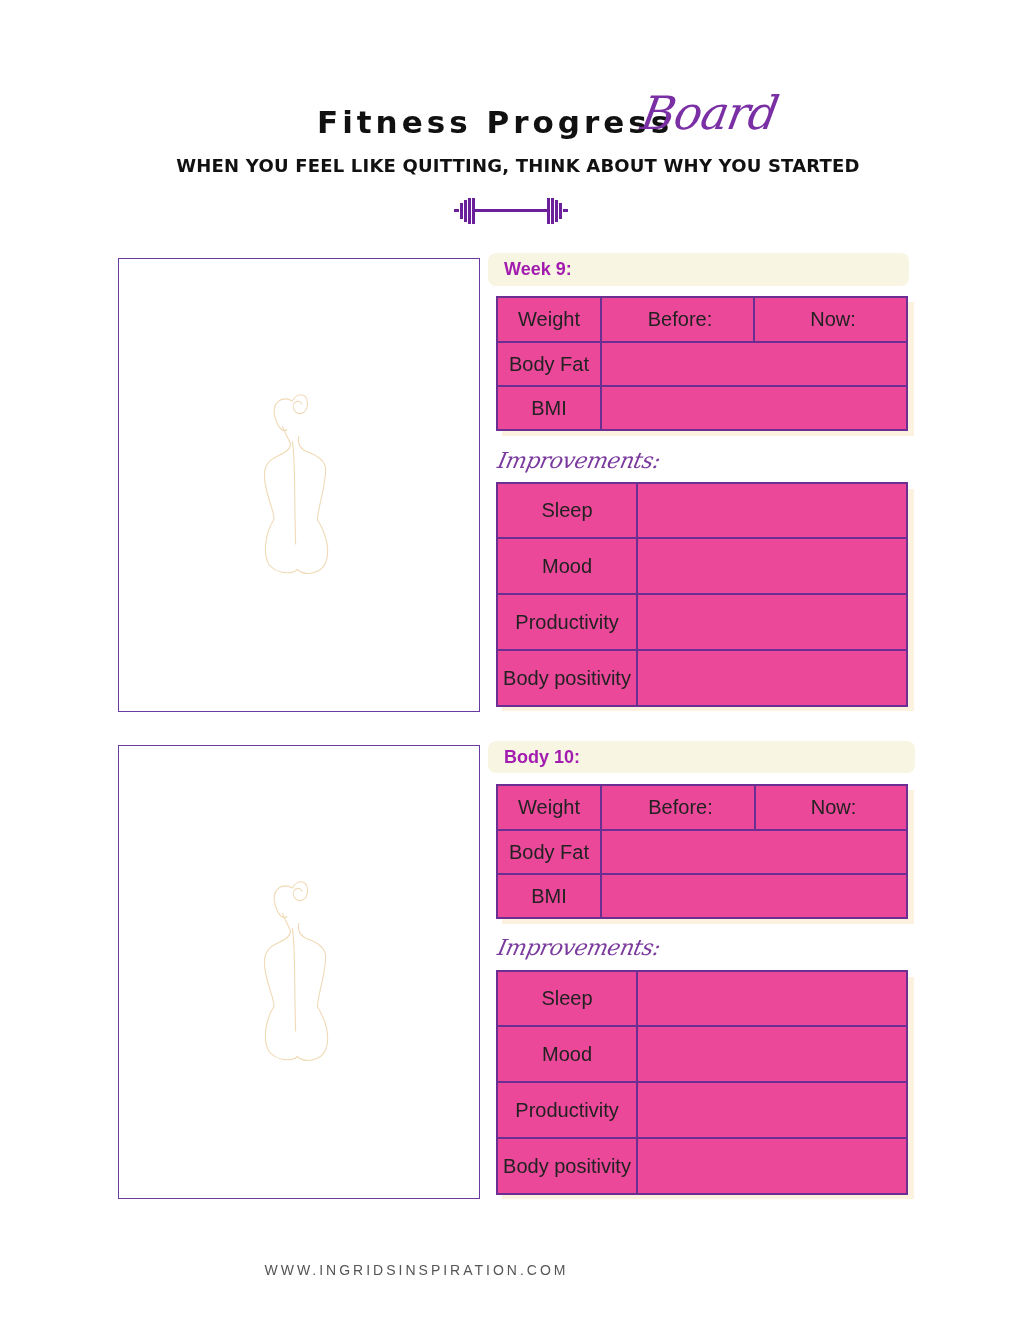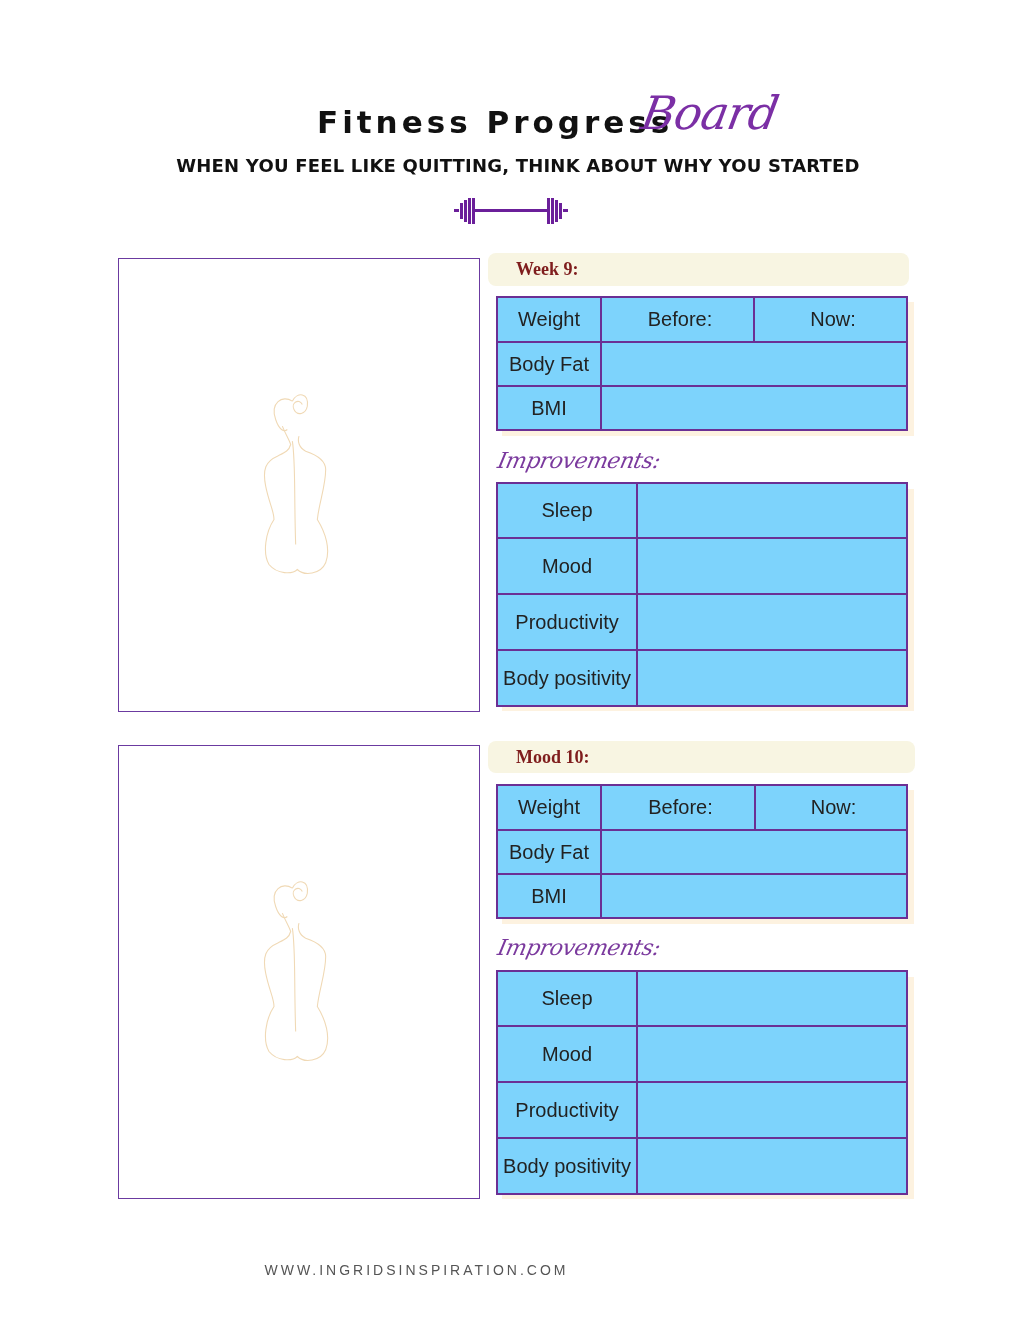--- a/index.html
+++ b/index.html
@@ -4,23 +4,23 @@
 <style>
   html, body { margin: 0; padding: 0; background: #ffffff; }
   body { width: 1024px; height: 1326px; position: relative; overflow: hidden; font-family: "Liberation Sans", "DejaVu Sans", sans-serif; color: #1a1a1a; }
   .title-main { font-family: "DejaVu Sans", sans-serif; font-weight: bold; font-size: 31px; letter-spacing: 4px; color: #111; position: absolute; left: 305px; top: 104px; margin-left: 12px; }
   .title-script { position: absolute; left: 642px; top: 86px; font-family: "DejaVu Serif", serif; font-style: italic; font-size: 46px; color: #7b2fa5; letter-spacing: -1px; transform: skewX(-10deg); }
   .subtitle { position: absolute; left: 6px; top: 155px; width: 1024px; text-align: center; font-family: "DejaVu Sans", sans-serif; font-weight: bold; font-size: 18px; color: #111; letter-spacing: 0.2px; }
   .barbell { position: absolute; left: 452px; top: 196px; width: 118px; height: 30px; }
   .photo-frame { position: absolute; border: 1.5px solid #6b3aa0; background: #fff; box-sizing: border-box; }
   .figure { position: absolute; left: 120px; top: 110px; width: 120px; height: 230px; }
   .week-bar { position: absolute; background: #f8f5e2; border-radius: 8px; height: 32px; box-sizing: border-box; }
-  .week-label { position: absolute; left: 28px; top: 6px; font-family: Liberation Serif, serif; font-weight: bold; font-size: 18px; color: #7f1d1d; }
+  .week-label { position: absolute; left: 16px; top: 6px; font-family: Liberation Sans, sans-serif; font-weight: bold; font-size: 18px; color: #a21caf; }
   .shadow { position: absolute; background: #fdf2e0; }
-  table.grid { position: absolute; border-collapse: collapse; background: #7dd3fc; table-layout: fixed; }
+  table.grid { position: absolute; border-collapse: collapse; background: #ec4899; table-layout: fixed; }
   table.grid td { border: 2px solid #6b2f94; font-family: "Liberation Sans", sans-serif; font-size: 20px; color: #222; padding: 0; }
   td.lbl { text-align: center; }
   td.sub { text-align: center; padding-left: 5px !important; }
   .impr { position: absolute; font-family: "DejaVu Serif", serif; font-style: italic; font-size: 22px; color: #7b3a9e; transform: skewX(-12deg); letter-spacing: -0.5px; }
   .footer { position: absolute; left: 0; top: 1262px; width: 833px; text-align: center; font-family: "Liberation Sans", sans-serif; font-size: 14px; letter-spacing: 3px; color: #555; }
 </style>
 </head>
 <body>
 
 <div class="title-main">Fitness Progress</div>
@@ -115,21 +115,21 @@
     <g fill="none" stroke="#f0d9b5" stroke-width="1.3">
       <path d="M52 18 C40 10, 25 20, 32 40 C36 52, 42 56, 46 52"></path>
       <path d="M52 18 C58 6, 72 8, 70 24 C68 34, 58 36, 54 28 C50 20, 60 14, 64 22"></path>
       <path d="M40 48 C44 58, 48 64, 50 70 C48 78, 42 80, 34 84 C20 90, 16 100, 20 120 C24 140, 30 150, 30 160 C20 175, 16 200, 24 214 C34 226, 52 226, 58 220 C66 228, 86 226, 92 212 C98 196, 92 176, 82 160 C84 140, 92 120, 92 100 C92 88, 80 82, 68 78 C60 74, 58 66, 60 60"></path>
       <path d="M52 66 C56 90, 54 130, 56 190"></path>
     </g>
   </svg>
 </div>
 
 <div class="week-bar" style="left:488px; top:741px; width:427px; height:32px;">
-  <span class="week-label">Mood  10:</span>
+  <span class="week-label">Body  10:</span>
 </div>
 
 <div class="shadow" style="left:502px; top:790px; width:412px; height:134px;"></div>
 <table class="grid" style="left:496px; top:784px; width:410px; height:135px;">
   <colgroup>
       <col style="width:104px">
       <col style="width:154px">
       <col style="width:152px">
     </colgroup>
   <tbody>

